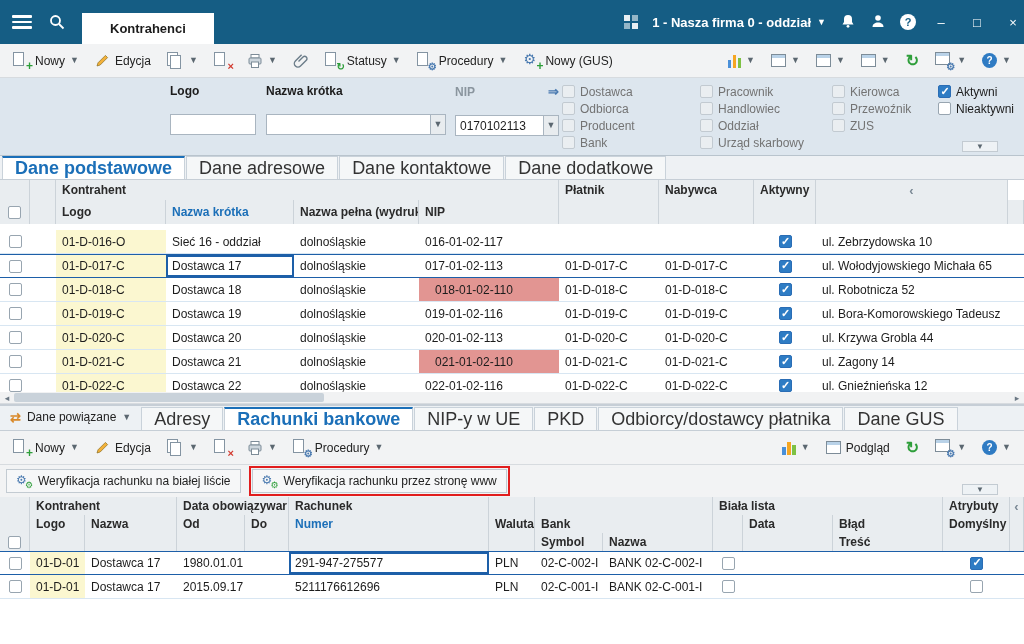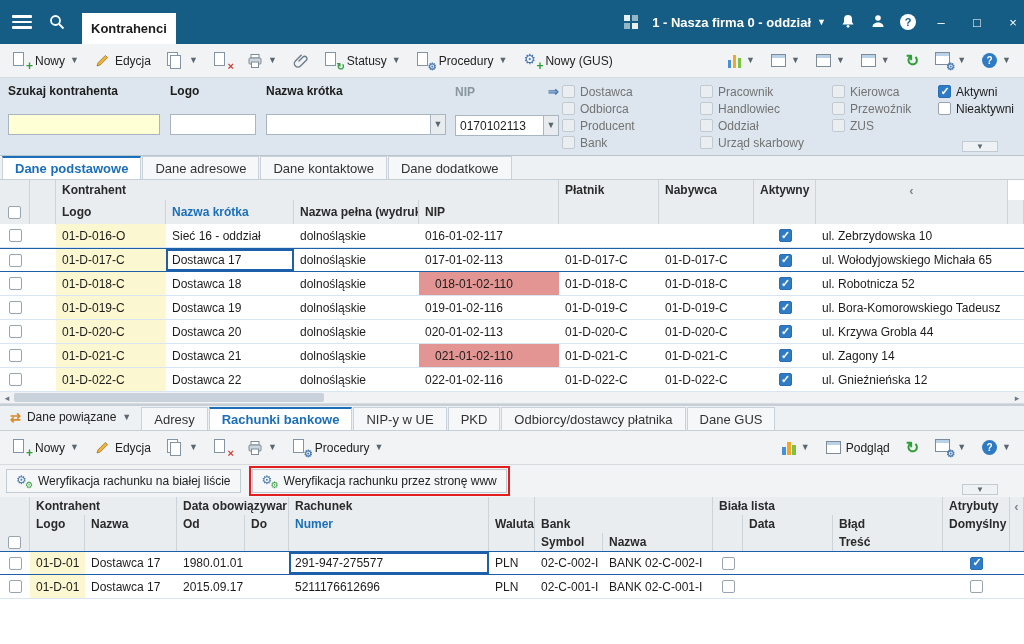--- a/index.html
+++ b/index.html
@@ -4,21 +4,21 @@
 <style>
   * { box-sizing: border-box; margin: 0; padding: 0; }
   html,body { width:1024px; height:644px; font-family:"Liberation Sans",sans-serif; font-size:12px; color:#1c1c1c; background:#fff; overflow:hidden; }
   .band { position:absolute; left:0; width:1024px; }
 
   
   #topbar { top:0; height:44px; background:var(--c-topbar,#155d84); display:flex; align-items:center; }
   .burger { width:20px; height:14px; margin-left:12px; display:flex; flex-direction:column; justify-content:space-between; cursor:pointer; }
   .burger span { height:2.6px; background:#fff; border-radius:1px; }
   .topicon { margin-left:16px; display:flex; align-items:center; }
-  .wintab { margin-left:16px; align-self:flex-end; height:31px; background:#fff; color:#1c1c1c; font-weight:700; font-size:13px; padding:0 9px; display:flex; align-items:center; }
+  .wintab { margin-left:16px; align-self:flex-end; height:31px; background:#fff; color:#1c1c1c; font-weight:700; font-size:13px; padding:0 28px; display:flex; align-items:center; }
   .tright { margin-left:auto; display:flex; align-items:center; gap:14px; padding-right:0; color:#fff; }
   .apps { display:grid; grid-template-columns:6px 6px; grid-template-rows:6px 6px; gap:2px; }
   .apps i { background:#fff; opacity:.9; }
   .apps i:nth-child(2), .apps i:nth-child(3){ opacity:.55; }
   .company { font-size:13px; font-weight:700; color:#fff; display:flex; align-items:center; gap:6px; }
   .chev { font-size:9px; color:#5b6770; line-height:1; }
   .chev.w { color:#fff; }
   .helpdot { width:16px; height:16px; border-radius:50%; background:#fff; color:var(--c-topbar,#155d84); font-weight:700; font-size:11px; display:flex; align-items:center; justify-content:center; }
   .winctl { font-size:13px; color:#fff; width:22px; text-align:center; cursor:pointer; }
 
@@ -60,40 +60,40 @@
   .ckrow.dis { color:#737373; }
   .cb { width:13px; height:13px; border:1px solid #98a5b0; background:#fff; display:inline-block; position:relative; border-radius:2px; flex:0 0 13px; }
   .cb.dis { background:#eaeef1; border-color:#c2cad1; }
   .cb.on { background:var(--c-check,#2e7cc4); border-color:#2a6db5; }
   .cb.on::after { content:"✓"; position:absolute; left:1.5px; top:-1.5px; color:#fff; font-size:11px; font-weight:700; }
   .collapse { position:absolute; width:36px; height:11px; background:#eef2f5; border:1px solid #c3cbd2; display:flex; align-items:center; justify-content:center; font-size:8px; color:#5b6770; cursor:pointer; }
   .sorticon { color:#4a7ab0; font-size:13px; }
 
   
   #tabsrow { top:156px; height:24px; background:#eef1f4; border-bottom:1px solid #c6ced6; display:flex; align-items:flex-end; padding-left:2px; }
-  .tab { height:23px; padding:0 12px; display:flex; align-items:center; font-size:13px; color:#333; background:#f5f7f8; border:1px solid #c9d2da; border-bottom:none; margin-right:1px; cursor:pointer; }
+  .tab { height:23px; padding:0 12px; display:flex; align-items:center; font-size:18px; color:#333; background:#f5f7f8; border:1px solid #c9d2da; border-bottom:none; margin-right:1px; cursor:pointer; }
   .tab.active { background:#fff; color:var(--c-accent,#1b6fb8); font-weight:700; border-top:2px solid var(--c-accent,#1b6fb8); }
 
   
   .gr { display:grid; align-items:center; }
   .cols-main   { grid-template-columns:30px 26px 110px 128px 125px 140px 100px 95px 62px 1fr 16px; }
   .cols-main-g { grid-template-columns:30px 26px 503px 100px 95px 62px 1fr 16px; }
   .cols-b  { grid-template-columns:30px 55px 92px 68px 44px 200px 46px 68px 110px 30px 90px 110px 67px 1fr; }
   .cols-b1 { grid-template-columns:30px 147px 112px 200px 46px 178px 230px 67px 1fr; }
   .cols-b2 { grid-template-columns:30px 55px 92px 68px 44px 200px 46px 178px 30px 90px 110px 67px 1fr; }
   .hc { height:100%; display:flex; align-items:center; padding:0 6px; font-weight:700; font-size:12px; color:#2a2a2a; border-right:1px solid #ccd3d9; white-space:nowrap; overflow:hidden; background:#e9edf0; }
   .hc.sorted { color:var(--c-accent,#1b6fb8); }
   .hc.edge { justify-content:center; color:#7a8894; font-size:13px; padding:0; }
   #thead { top:180px; height:44px; border-bottom:1px solid #b9c2cb; }
   #thead .gr:first-child { height:20px; }
   #thead .gr:last-child { height:24px; }
   #bhead { top:497px; height:54px; border-bottom:1px solid #b9c2cb; }
   #bhead .gr { height:18px; }
 
-  #tbody { top:224px; height:168px; background:#fff; }
+  #tbody { top:230px; height:168px; background:#fff; }
   #bbody { top:551px; height:48px; background:#fff; }
   .row { height:24px; border-bottom:1px solid #d8e6f2; background:#fff; cursor:pointer; }
   .row.selected { border-top:1px solid var(--c-sel,#1d5fa8); border-bottom:1px solid var(--c-sel,#1d5fa8); }
   .dc { height:100%; display:flex; align-items:center; padding:0 6px; font-size:12px; white-space:nowrap; overflow:hidden; }
   .dc.center { justify-content:center; }
   .dc.logo { background:var(--c-celly,#fbf7d0); }
   .dc.alert { background:var(--c-alert,#e29592);padding-left:16px; }
   .dc.focus { box-shadow:inset 0 0 0 2px var(--c-sel,#1d5fa8); }
 
   
@@ -250,24 +250,20 @@
       </span>
       <span class="chev">▼</span>
     </div>
   <div class="tbtn">
       <span class="helpbtn">?</span>
       <span class="chev">▼</span>
     </div>
 </div>
 
 <div class="band" id="filter">
-  <div class="fld" style="left:8px;top:6px;width:152px;">
-    <div class="flbl">Szukaj kontrahenta</div>
-    <input class="inp yellow" style="margin-top: 16px;">
-  </div>
   <div class="fld" style="left:170px;top:6px;width:86px;">
     <div class="flbl">Logo</div>
     <input class="inp" style="margin-top: 16px;">
   </div>
   <div class="fld" style="left:266px;top:6px;width:180px;">
     <div class="flbl">Nazwa krótka</div>
     <div class="combo" style="margin-top:16px;">
         <span class="dd">
           <span class="chev">▼</span>
         </span>

